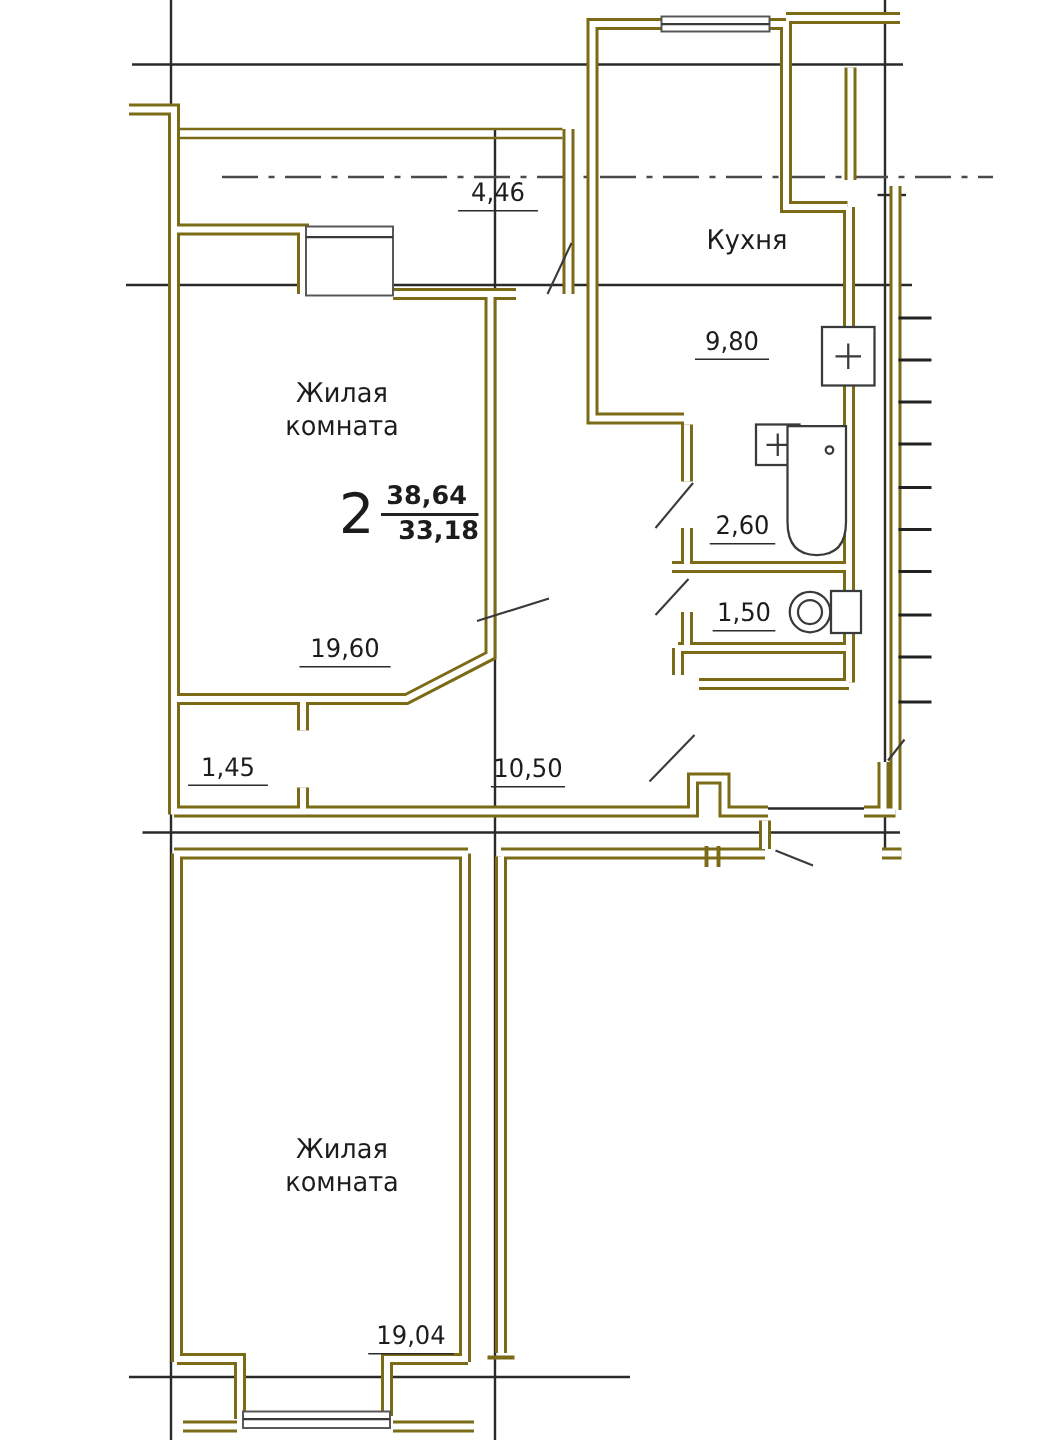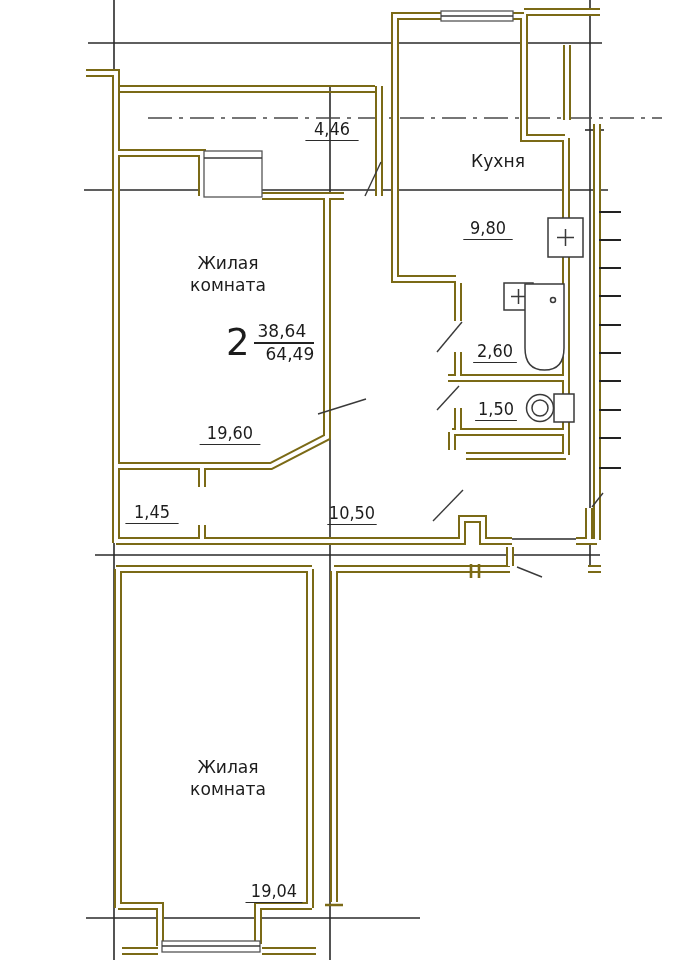--- a/index.html
+++ b/index.html
@@ -19,21 +19,21 @@
   .swing     {fill:none;stroke:#3a3a3a;stroke-width:1.4;}
   .tick      {fill:none;stroke:#222222;stroke-width:2;}
   .winbox    {fill:#ffffff;stroke:#555555;stroke-width:1.3;}
 
   .lbl{position:absolute;color:#1c1c1c;}
   .room-name{font-size:18px;line-height:22px;text-align:center;transform:scaleX(.95);}
   .dim{font-size:17px;line-height:19px;text-align:center;border-bottom:1.7px solid #2b2b2b;
        padding-bottom:1px;white-space:nowrap;transform:scaleX(.95);}
   .apt{position:absolute;left:226px;top:322px;display:flex;align-items:center;color:#1c1c1c;}
   .apt-num{font-size:37px;line-height:40px;}
-  .frac{display:flex;flex-direction:column;margin-left:4px;font-size:17px;line-height:19px;}
+  .frac{display:flex;flex-direction:column;margin-left:4px;font-size:17px;line-height:19px;font-weight:bold;}
   .frac .num{padding:0 8px 1px 4px;border-bottom:2px solid #222222;}
   .frac .den{padding-left:12px;padding-top:1px;}
 </style>
 </head>
 <body>
 
 <div class="stage">
 
   <svg class="plan-svg" width="694" height="960" viewBox="0 0 694 960">
 
@@ -151,21 +151,21 @@
   <div class="lbl room-name" style="left:166px;top:252px;width:124px;">Жилая комната</div>
 
   <div class="lbl room-name" style="left:166px;top:756px;width:124px;">Жилая комната</div>
 
   <div class="lbl room-name" style="left:458px;top:150px;width:80px;">Кухня</div>
 
   <div class="apt">
     <span class="apt-num">2</span>
     <span class="frac">
       <span class="num">38,64</span>
-      <span class="den">64,49</span>
+      <span class="den">33,18</span>
     </span>
   </div>
 
   <div class="lbl dim" style="left:304px;top:120px;width:56px;">4,46</div>
 
   <div class="lbl dim" style="left:462px;top:219px;width:52px;">9,80</div>
 
   <div class="lbl dim" style="left:198px;top:424px;width:64px;">19,60</div>
 
   <div class="lbl dim" style="left:472px;top:342px;width:46px;">2,60</div>

